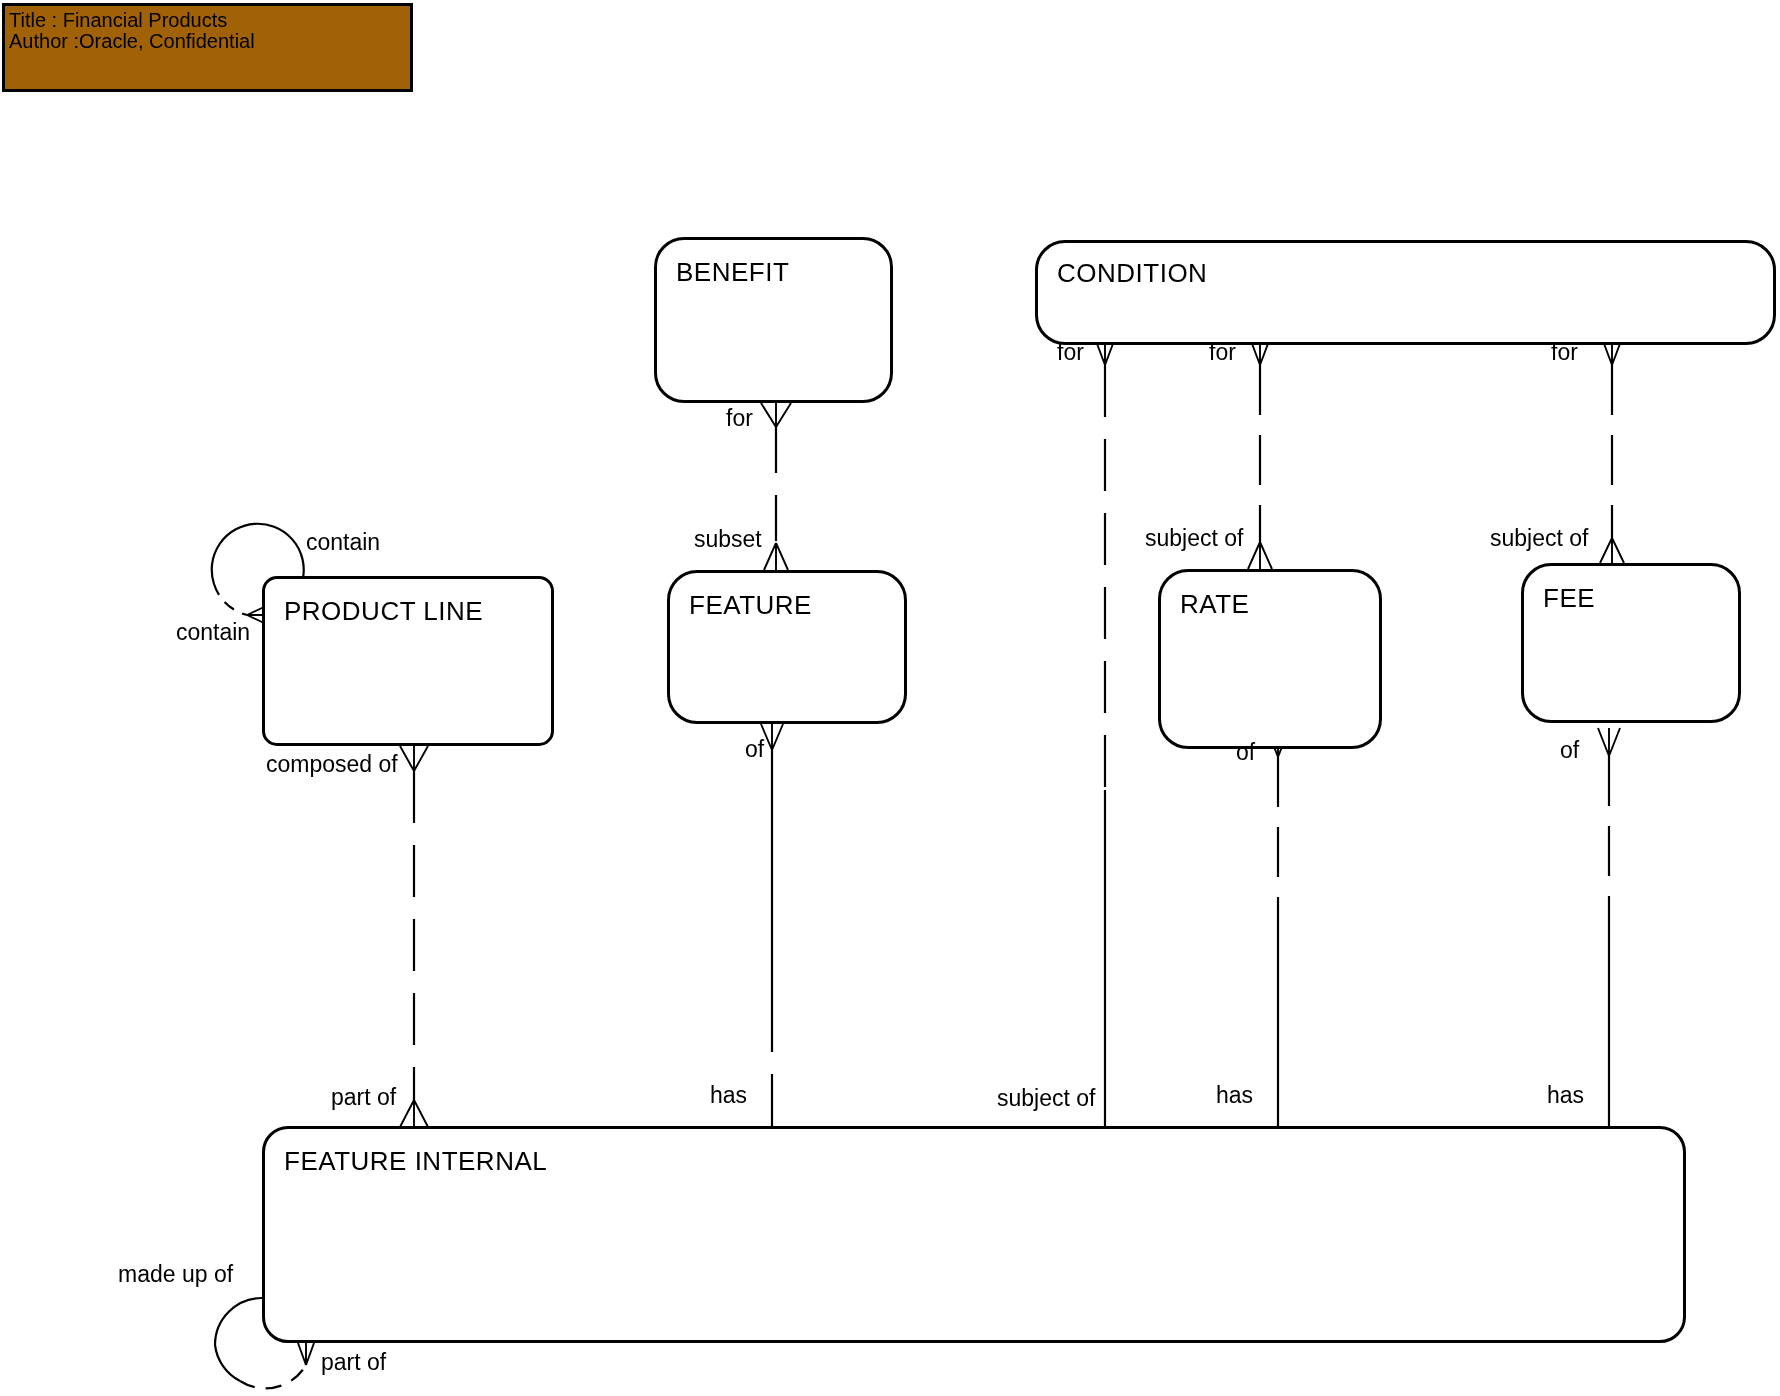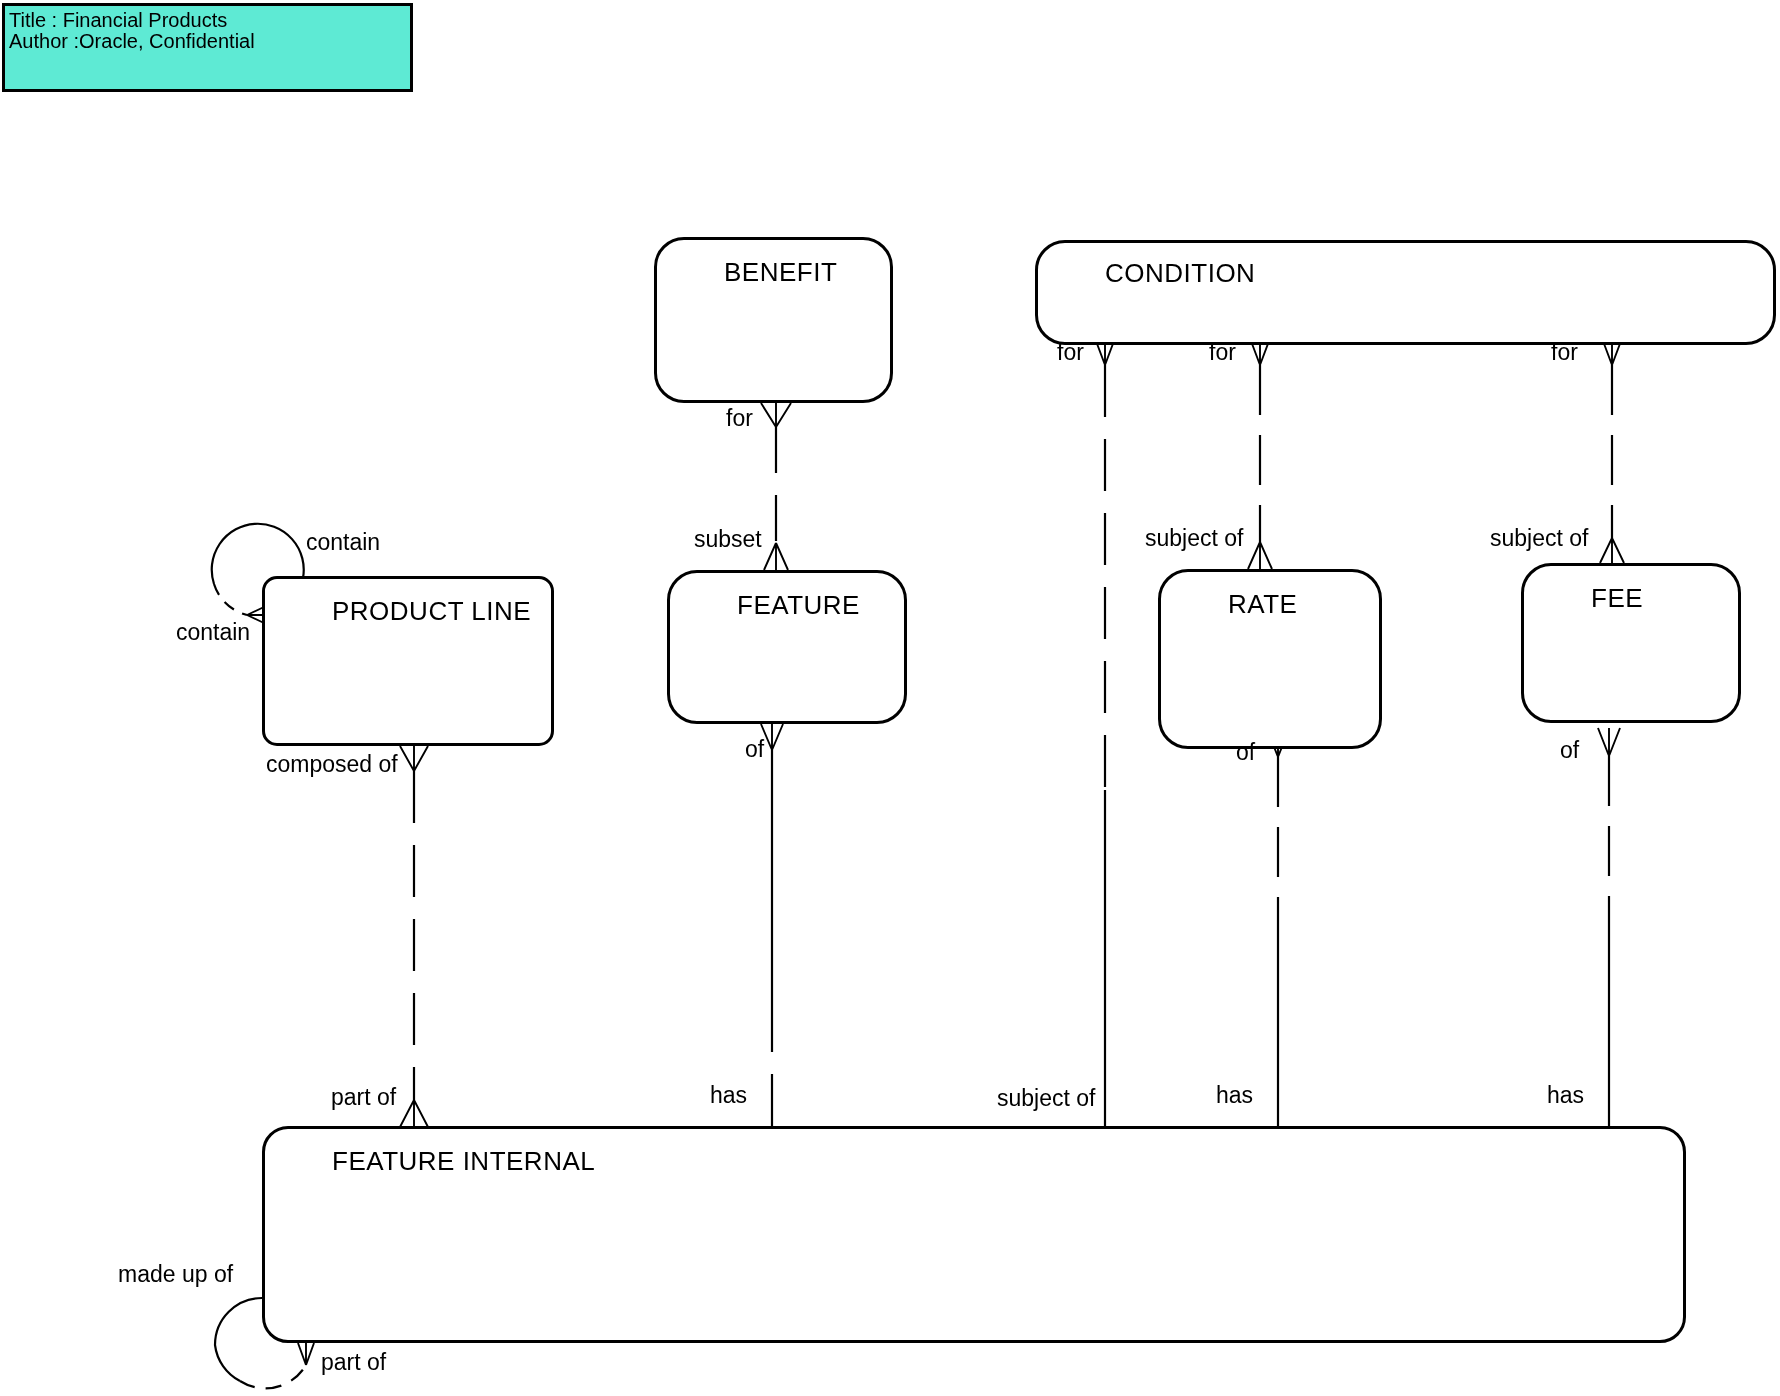--- a/index.html
+++ b/index.html
@@ -14,28 +14,28 @@
   .d50{stroke-dasharray:50 20;}
   .d46{stroke-dasharray:46 22;}
   .dsm{stroke-dasharray:12 9;}
   .dsm2{stroke-dasharray:16 11;}
   .entity{
     position:absolute;border:3px solid #000;border-radius:30px;background:#fff;
     box-sizing:border-box;z-index:2;
   }
   .entity .ename{
     display:block;padding:18px 17px 0 19px;font-size:26px;line-height:1.15;
-    white-space:nowrap;letter-spacing:0.5px;margin-left:48px;
+    white-space:nowrap;letter-spacing:0.5px;
   }
   .rlabel{
     position:absolute;z-index:3;font-size:23px;line-height:1.05;white-space:nowrap;
   }
   .titlebox{
     position:absolute;left:2px;top:3px;width:411px;height:89px;border:3px solid #000;
-    box-sizing:border-box;z-index:2;background:#5eead4;
+    box-sizing:border-box;z-index:2;background:#a16207;
   }
   .titlebox .tline{font-size:20px;line-height:21px;padding-left:4px;white-space:nowrap;}
   .titlebox .tline:first-child{padding-top:4px;}
 </style>
 </head>
 <body>
 
 <svg id="wires" width="1780" height="1396" viewBox="0 0 1780 1396">
 
   <g>

